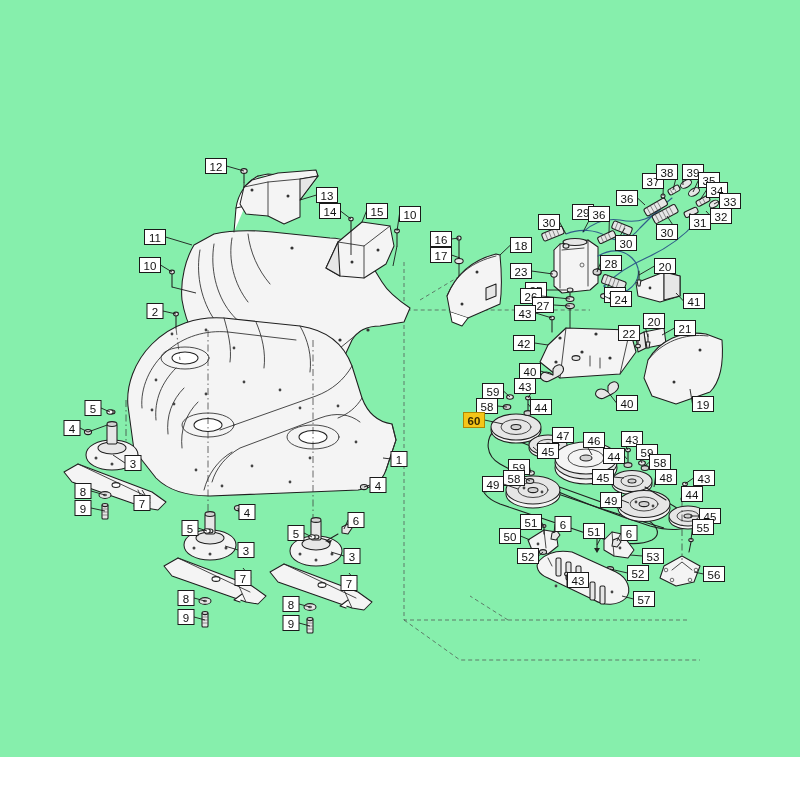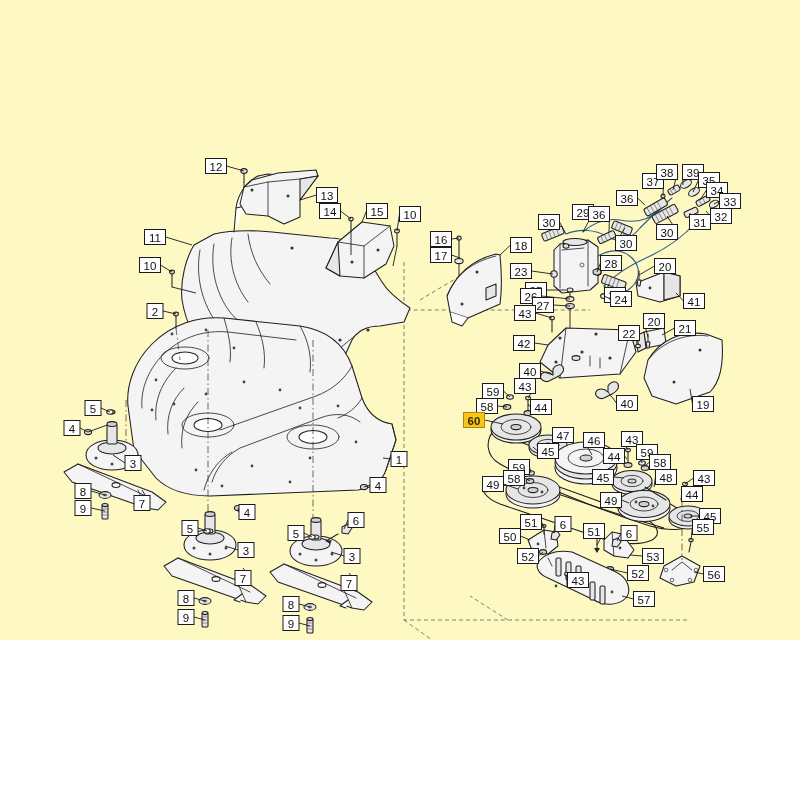--- a/index.html
+++ b/index.html
@@ -1,18 +1,18 @@
 <!DOCTYPE html>
 <html><head>
 <meta charset="utf-8">
 <title>Parts Diagram</title>
 <style>
   html,body{margin:0;padding:0;background:#ffffff;}
   body{font-family:"Liberation Sans",sans-serif;}
-  #stage{position:relative;width:800px;height:640px;background:#fef9c3;overflow:hidden;}
+  #stage{position:relative;width:800px;height:757px;background:#86efac;overflow:hidden;}
   #stage svg{position:absolute;left:0;top:0;}
   .cal rect{fill:#ffffff;stroke:#1a1a1a;stroke-width:1;}
   .cal text{font-family:"Liberation Sans",sans-serif;font-size:11.5px;fill:#111111;text-anchor:middle;dominant-baseline:central;}
   .cal.hl rect{fill:#f5c518;stroke:#b08700;}
   .cal.hl text{fill:#3a2c00;font-weight:bold;}
   .ld{stroke:#1a1a1a;stroke-width:0.9;fill:none;}
   .out{stroke:#1f1f1f;stroke-width:1.05;fill:#ffffff;stroke-linejoin:round;stroke-linecap:round;}
   .out2{stroke:#2a2a2a;stroke-width:0.85;fill:none;stroke-linejoin:round;stroke-linecap:round;}
   .thin{stroke:#555;stroke-width:0.6;fill:none;}
   .fill-lt{fill:#f4f4f4;}

